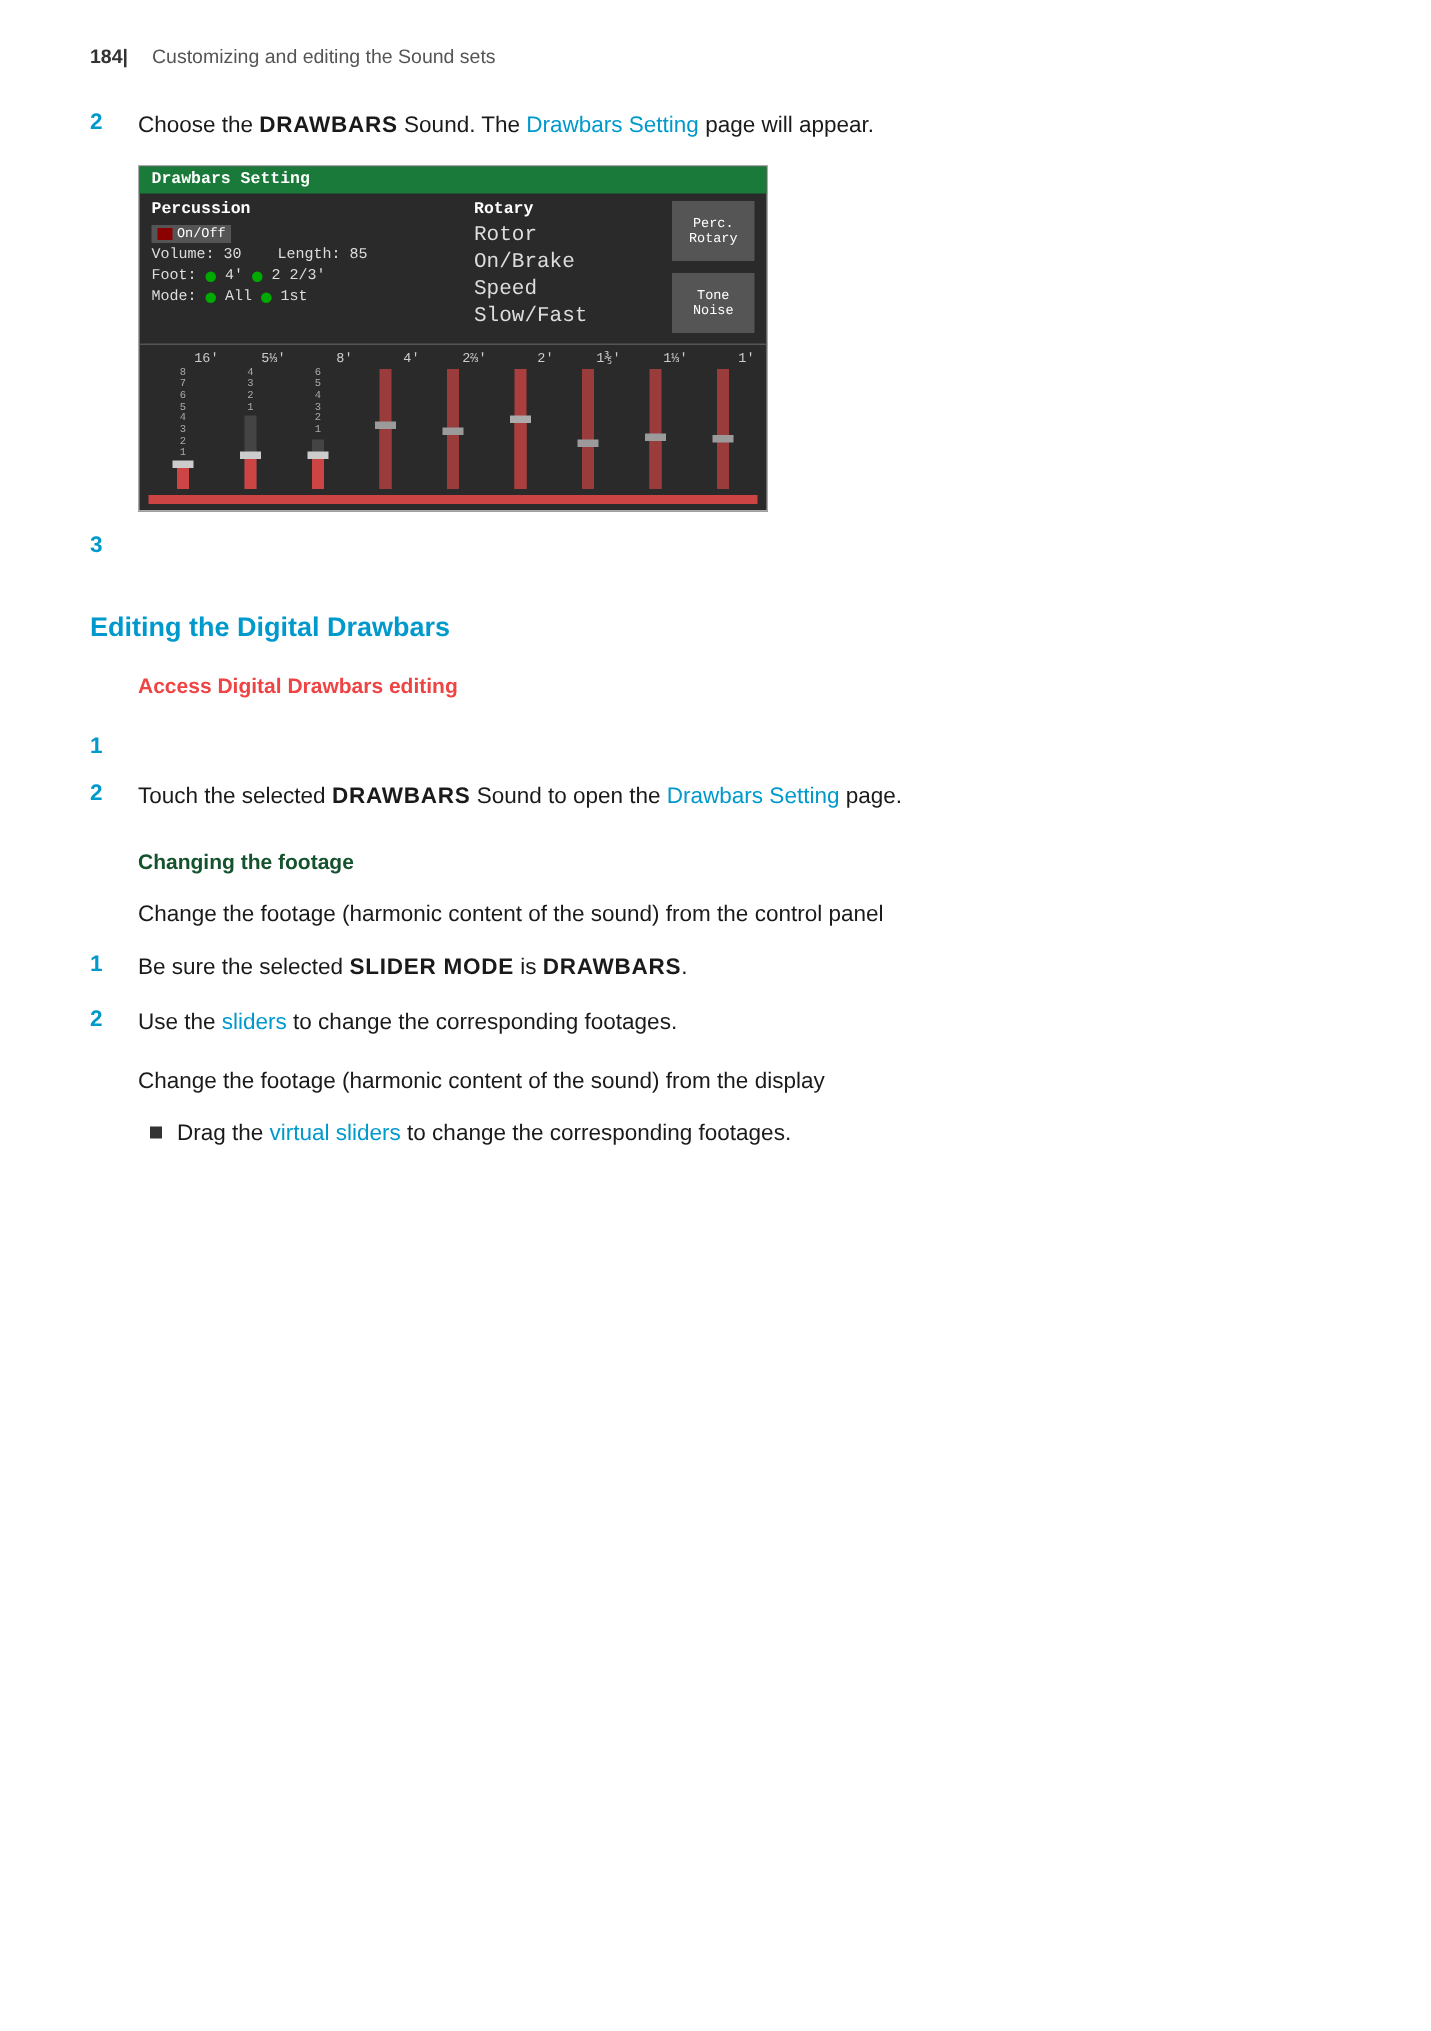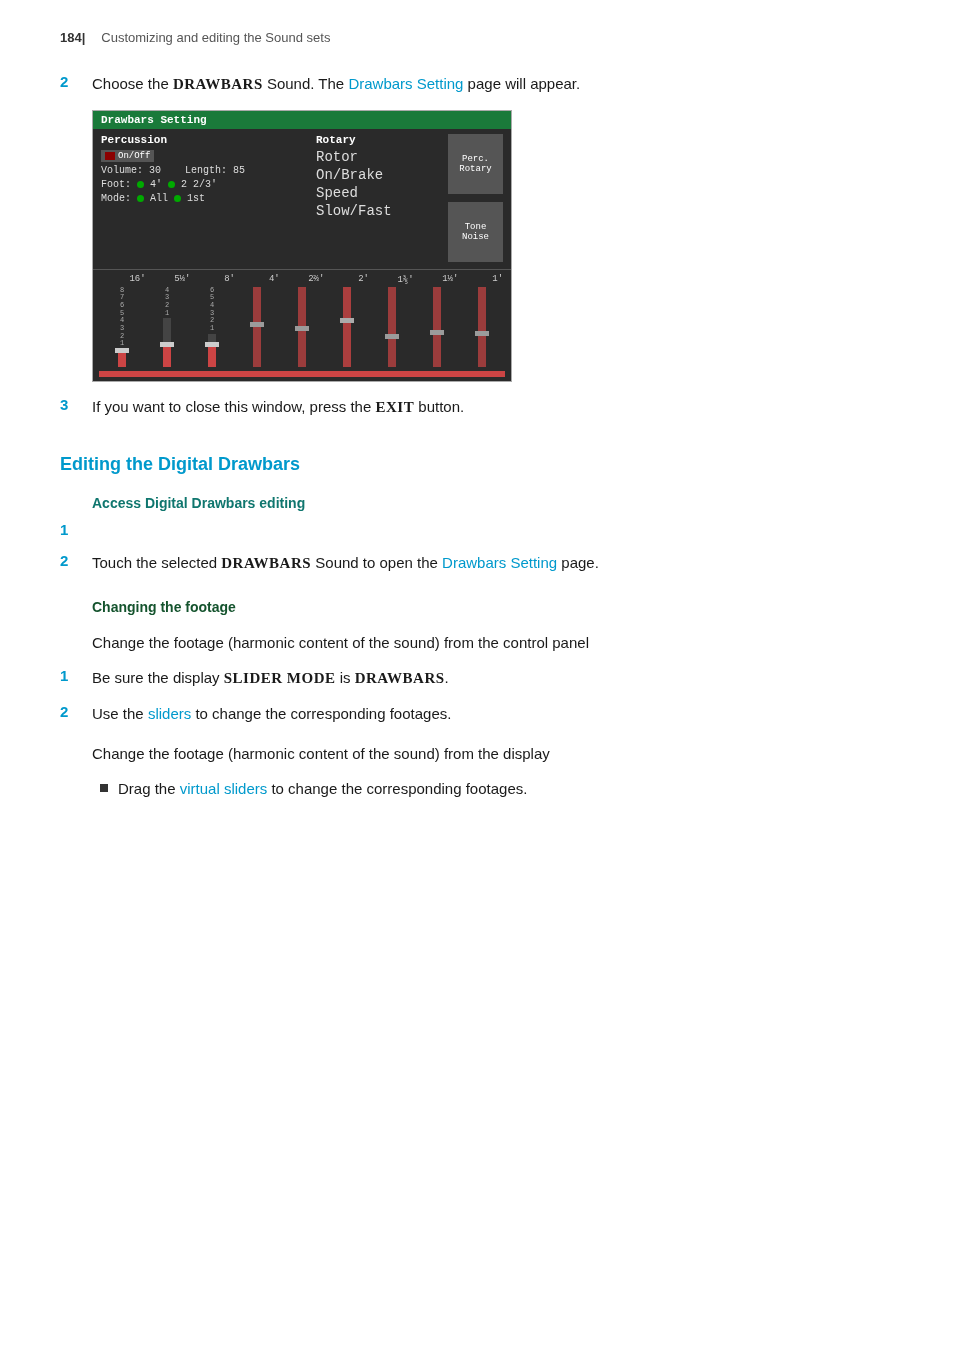--- a/index.html
+++ b/index.html
@@ -39,21 +39,21 @@
       font-size: 15px;
       font-weight: bold;
       min-width: 16px;
       margin-top: 0;
     }
     .step-text {
       font-size: 15px;
       line-height: 1.5;
     }
     .step-text .monospace {
-      font-family: Liberation Serif, serif;
+      font-family: Liberation Sans, sans-serif;
       font-weight: bold;
       letter-spacing: 0.5px;
     }
     .step-text .highlight {
       color: #0099cc;
     }
 
     
     .screenshot-container {
       margin: 14px 0 14px 32px;
@@ -127,21 +127,21 @@
       font-size: 14px;
     }
     .ss-perc-rotary {
       width: 55px;
       font-size: 10px;
       text-align: center;
     }
     .ss-btn {
       background: #555;
       color: #fff;
-      padding: 20px 5px;
+      padding: 10px 5px;
       font-size: 9px;
       text-align: center;
       margin-bottom: 2px;
     }
     .ss-drawbars-section {
       padding: 4px 6px;
     }
     .ss-ruler {
       display: flex;
       gap: 0;
@@ -193,22 +193,22 @@
     
     .section-heading {
       color: #0099cc;
       font-size: 18px;
       font-weight: bold;
       margin: 36px 0 20px 0;
     }
     .subsection-heading {
       font-size: 14px;
       font-weight: bold;
-      margin: 16px 0 10px 0;
-      color: #0f766e;
+      margin: 16px 0 24px 0;
+      color: #ef4444;
     }
     .subsubsection-heading {
       color: #14532d;
       font-size: 14px;
       font-weight: bold;
       margin: 24px 0 16px 0;
     }
     .body-text {
       font-size: 15px;
       line-height: 1.6;
@@ -381,23 +381,20 @@
         </div>
       </div>
     </div>
 
     <div style="background:#cc4444; height:6px; margin-top: 4px; width:100%;"></div>
   </div>
 </div>
 
 <div class="section-step" style="margin-top: 14px;">
   <span class="step-num">3</span>
-  <div class="step-text">
-    <span>If you want to close this window, press the </span><span class="monospace">EXIT</span><span> button.</span>
-  </div>
 </div>
 
 <div class="section-heading">Editing the Digital Drawbars</div>
 
 <div class="subsection-heading margin-left">Access Digital Drawbars editing</div>
 
 <div class="steps-container">
   <div class="section-step">
     <span class="step-num">1</span>
   </div>
@@ -410,21 +407,21 @@
 </div>
 
 <div class="subsubsection-heading margin-left">Changing the footage</div>
 
 <div class="body-text margin-left">Change the footage (harmonic content of the sound) from the control panel</div>
 
 <div class="steps-container">
   <div class="section-step">
     <span class="step-num">1</span>
     <div class="step-text">
-      <span>Be sure the display </span><span class="monospace">SLIDER MODE</span><span> is </span><span class="monospace">DRAWBARS</span><span>.</span>
+      <span>Be sure the selected </span><span class="monospace">SLIDER MODE</span><span> is </span><span class="monospace">DRAWBARS</span><span>.</span>
     </div>
   </div>
   <div class="section-step">
     <span class="step-num">2</span>
     <div class="step-text">
       <span>Use the </span><span class="highlight">sliders</span><span> to change the corresponding footages.</span>
     </div>
   </div>
 </div>
 

